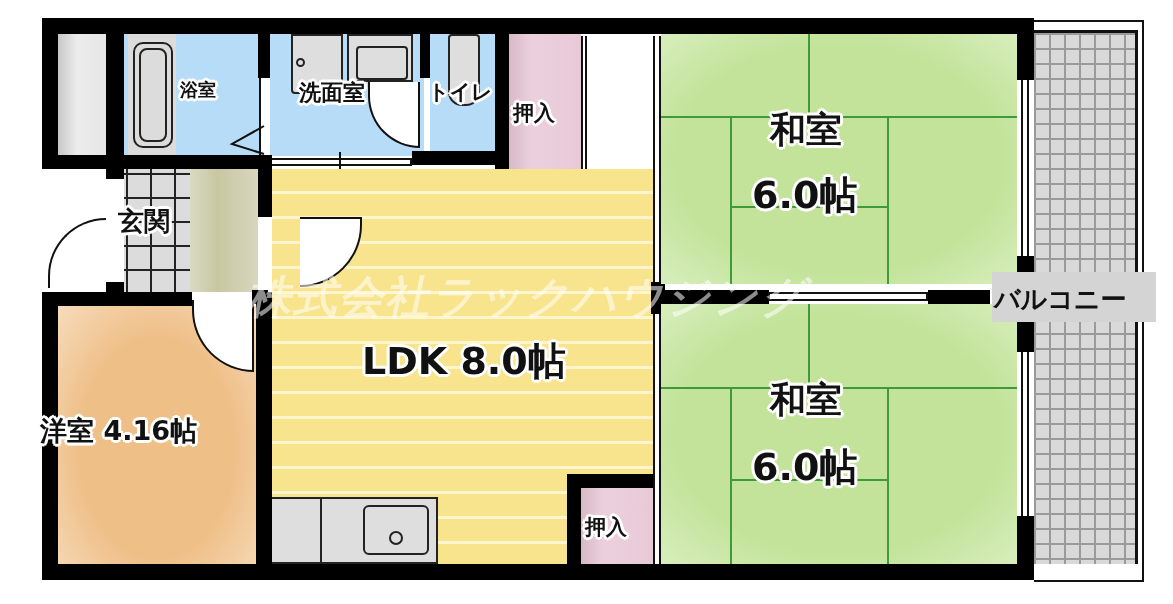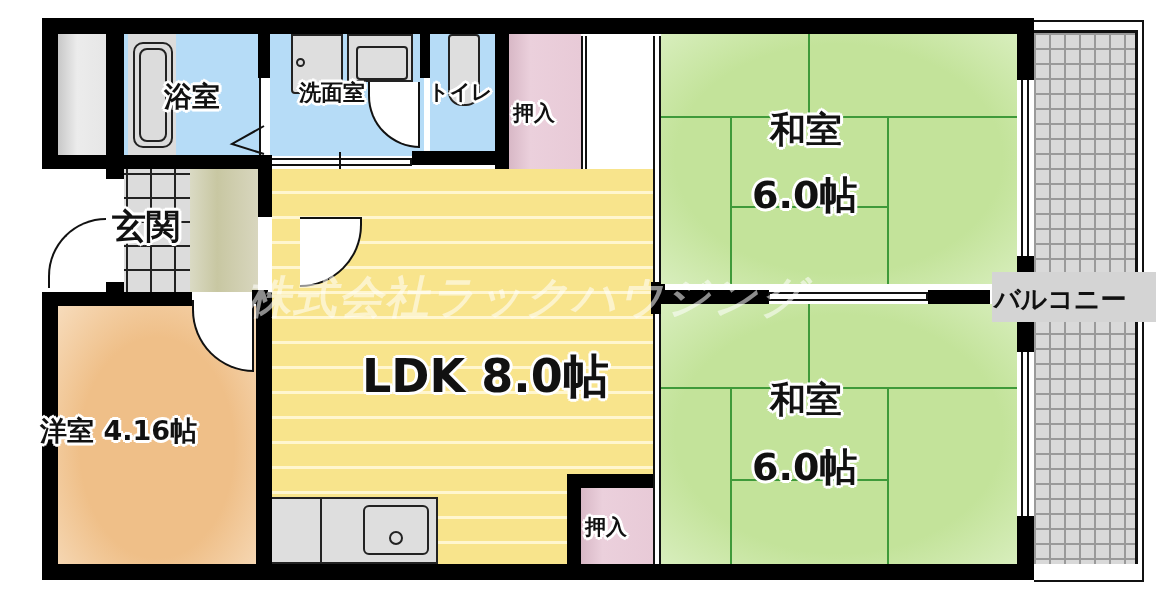--- a/index.html
+++ b/index.html
@@ -25,21 +25,21 @@
 <div class="wall" style="left:42px;top:18px;width:16px;height:150px;"></div>
 <div class="wall" style="left:42px;top:292px;width:16px;height:288px;"></div>
 
 <div class="room" style="left:58px;top:34px;width:48px;height:122px;background:linear-gradient(90deg,#c8c8c8,#ececec 40%,#e6e6e6);"></div>
 <div class="wall" style="left:106px;top:34px;width:18px;height:134px;"></div>
 
 <div class="room" style="left:124px;top:34px;width:137px;height:122px;background:#b6dcf7;"></div>
 <div class="fixture" style="left:128px;top:34px;width:48px;height:122px;border:none;background:#dcdcdc;"></div>
 <div class="abs" style="left:133px;top:42px;width:40px;height:106px;border:2px solid #222;border-radius:10px;"></div>
 <div class="abs" style="left:139px;top:48px;width:28px;height:94px;border:2px solid #222;border-radius:8px;"></div>
-<div class="label" style="left:164px;top:78px;font-size:28px;">浴室</div>
+<div class="label" style="left:180px;top:78px;font-size:18px;">浴室</div>
 
 <div class="wall" style="left:258px;top:34px;width:12px;height:44px;"></div>
 
 <div class="abs" style="left:259px;top:78px;width:4px;height:78px;background:#fff;border-left:2px solid #111;"></div>
 <svg class="abs" style="left:228px;top:124px;" width="40" height="34">
     <polyline points="36,2 4,20 36,30" fill="none" stroke="#111" stroke-width="2"></polyline>
   </svg>
 
 <div class="room" style="left:270px;top:34px;width:154px;height:122px;background:#b6dcf7;"></div>
 <div class="fixture" style="left:291px;top:34px;width:52px;height:60px;border-radius:0 0 4px 4px;"></div>
@@ -66,30 +66,30 @@
 <div class="label" style="left:513px;top:99px;font-size:21px;">押入</div>
 <div class="wall" style="left:495px;top:200px;width:92px;height:14px;"></div>
 
 <div class="abs" style="left:581px;top:36px;width:6px;height:164px;background:#fff;border-left:2px solid #111;border-right:2px solid #111;"></div>
 
 <div class="room tile-dark" style="left:124px;top:169px;width:66px;height:123px;background-position:2px 4px;"></div>
 <div class="room" style="left:190px;top:169px;width:68px;height:123px;background:linear-gradient(90deg,#dadac4,#c8c7a2 40%,#d8d6be);"></div>
 <div class="wall" style="left:106px;top:169px;width:18px;height:10px;"></div>
 <div class="wall" style="left:106px;top:282px;width:18px;height:10px;"></div>
 <div class="door-arc" style="left:48px;top:218px;width:58px;height:70px;border-radius:70px 0 0 0;border-right:none;border-bottom:none;"></div>
-<div class="label" style="left:112px;top:204px;font-size:34px;font-family:Liberation Mono, monospace;">玄関</div>
+<div class="label" style="left:118px;top:204px;font-size:26px;font-family:Liberation Mono, monospace;">玄関</div>
 <div class="wall" style="left:258px;top:155px;width:14px;height:62px;"></div>
 
 <div class="wall" style="left:42px;top:292px;width:150px;height:14px;"></div>
 <div class="wall" style="left:252px;top:290px;width:16px;height:14px;"></div>
 
 <div class="room" style="left:272px;top:169px;width:386px;height:395px;background-color:#f8e48c;background-image:repeating-linear-gradient(#f8e48c 0px,#f8e48c 22px,#fff6cf 22px,#fff6cf 25px);"></div>
 <div class="room" style="left:509px;top:169px;width:0px;height:0px;"></div>
 <div class="door-arc" style="left:300px;top:217px;width:62px;height:70px;border-radius:0 0 62px 0;border-left:none;border-top:2px solid #111;"></div>
-<div class="label" style="left:362px;top:346px;font-size:46px;">LDK 8.0帖</div>
+<div class="label" style="left:362px;top:336px;font-size:38px;">LDK 8.0帖</div>
 
 <div class="room" style="left:58px;top:306px;width:198px;height:258px;background:radial-gradient(ellipse at 50% 55%,#efbf88 55%,#f7dcbc 100%);"></div>
 <div class="door-arc" style="left:192px;top:300px;width:62px;height:72px;border-radius:0 0 0 62px;border-top:none;"></div>
 <div class="wall" style="left:256px;top:292px;width:16px;height:278px;"></div>
 <div class="label" style="left:40px;top:413px;font-size:27px;">洋室 4.16帖</div>
 
 <div class="fixture" style="left:272px;top:497px;width:50px;height:67px;border-left:none;"></div>
 <div class="fixture" style="left:320px;top:497px;width:118px;height:67px;"></div>
 <div class="abs" style="left:363px;top:505px;width:66px;height:50px;border:2px solid #222;border-radius:6px;"></div>
 <div class="abs" style="left:389px;top:531px;width:14px;height:14px;border:2px solid #222;border-radius:50%;"></div>

